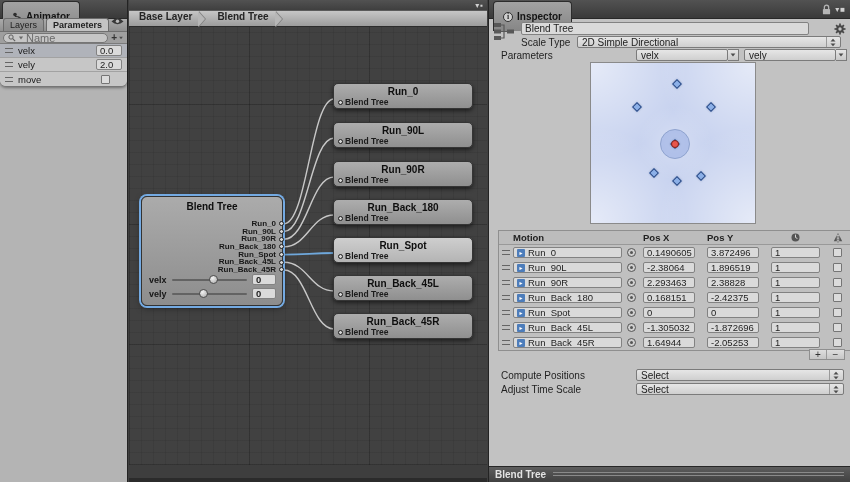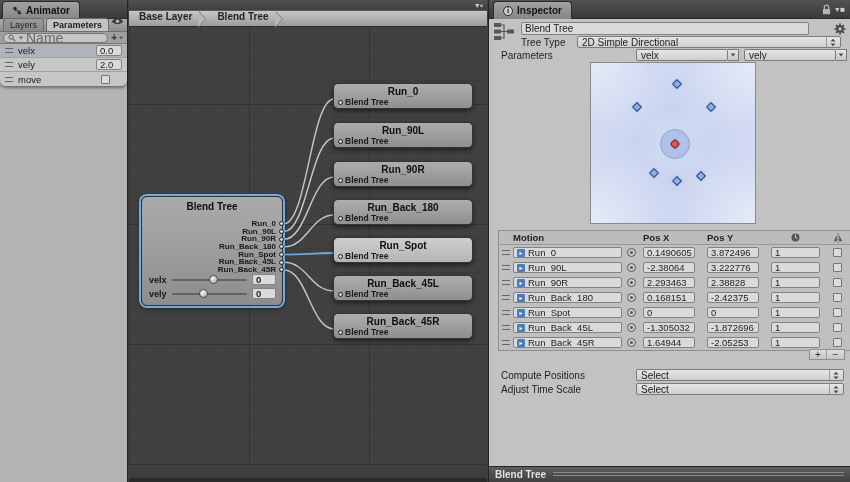--- a/index.html
+++ b/index.html
@@ -4,21 +4,21 @@
 <style>
   * { margin:0; padding:0; box-sizing:border-box; }
   html,body { background:#2a2a2a; }
   .unity { position:relative; width:850px; height:482px; overflow:hidden;
            font-family:"Liberation Sans", sans-serif; color:#111; background:#3f3f3f;
            user-select:none; }
 
   
   .tabstrip { position:absolute; top:0; left:0; right:0; height:19px;
               background:linear-gradient(#525252,#3a3a3a); border-bottom:1px solid #282828; }
-  .wtab { position:absolute; top:1px; height:18px; background:linear-gradient(#a2a2a2,#868686);
+  .wtab { position:absolute; top:1px; height:30px; background:linear-gradient(#a2a2a2,#868686);
           border:1px solid #2c2c2c; border-bottom:none; border-radius:4px 4px 0 0;
           display:flex; align-items:center; gap:4px; padding:0 9px;
           font-size:10px; font-weight:bold; color:#141414; }
   .win-icons { position:absolute; right:4px; top:4px; display:flex; gap:4px; align-items:center; }
 
   .field { background:#dadada; border:1px solid #828282; border-radius:2px;
            font-size:9.5px; color:#222; display:flex; align-items:center; padding:0 3px;
            overflow:hidden; white-space:nowrap; }
   .dd { background:linear-gradient(#e6e6e6,#cfcfcf); border:1px solid #7b7b7b; border-radius:2px;
         font-size:10px; color:#222; display:flex; align-items:center; padding:0 4px;
@@ -35,21 +35,21 @@
              background:linear-gradient(#ababab,#8f8f8f); border-bottom:1px solid #6f6f6f;
              display:flex; align-items:flex-end; padding:0 3px; gap:2px; }
   .subtab { font-size:9px; color:#222; padding:1px 6px 1px; background:linear-gradient(#9a9a9a,#8a8a8a);
             border:1px solid #6b6b6b; border-bottom:none; border-radius:3px 3px 0 0; }
   .subtab.active { background:#c3c3c3; font-weight:bold; }
   .search-row { position:absolute; top:32px; left:0; right:0; height:12px; background:#9f9f9f;
                 display:flex; align-items:center; gap:3px; padding:0 3px;
                 border-bottom:1px solid #7d7d7d; }
   .search-field { flex:1; height:10px; background:#c6c6c6; border:1px solid #767676;
                   border-radius:6px; display:flex; align-items:center; gap:2px; padding:0 4px;
-                  font-size:14px; color:#6b6b6b; }
+                  font-size:11px; color:#6b6b6b; }
   .param-list { position:absolute; top:44px; left:0; right:0; background:#c6c6c6;
                 border-radius:0 0 6px 6px; box-shadow:0 2px 3px rgba(0,0,0,.4); overflow:hidden; }
   .param-row { height:14px; display:flex; align-items:center; gap:5px; padding:0 5px;
                font-size:9.5px; color:#1a1a1a; border-bottom:1px solid #a2a2a2; background:#c6c6c6; }
   .param-row.sel { background:#b0b3ba; }
   .param-row:last-child { border-bottom:none; }
   .param-value { margin-left:auto; width:26px; height:11px; }
   .param-cb { margin-left:auto; margin-right:12px; }
 
   
@@ -373,21 +373,21 @@
               <line x1="0.5" y1="6" x2="11.5" y2="6"></line>
             <line x1="2.1" y1="2.1" x2="9.9" y2="9.9"></line>
               <line x1="9.9" y1="2.1" x2="2.1" y2="9.9"></line>
           </g>
           <circle cx="6" cy="6" r="3.7" fill="#474747"></circle>
             <circle cx="6" cy="6" r="1.7" fill="#c2c2c2"></circle>
         </svg>
       </span>
 
       <div class="row-abs" style="left:32px; top:17px; right:3px; height:12px;">
-        <span class="lbl">Tree Type</span>
+        <span class="lbl">Scale Type</span>
         <div class="dd" style="position:absolute; left:56px; right:6px; height:12px;">
           <span>2D Simple Directional</span>
           <span class="updown">
             <svg width="6" height="9" viewBox="0 0 7 9">
                 <path d="M3.5 0 L6.4 3.4 H0.6z" fill="#4c4c4c"></path>
                 <path d="M3.5 9 L6.4 5.6 H0.6z" fill="#4c4c4c"></path>
               </svg>
           </span>
         </div>
       </div>
@@ -455,21 +455,21 @@
     <span class="cb c-cb"></span>
   </div>
             <div class="mt-row">
     <span class="handle c-handle"></span>
     <span class="field c-motion">
       <span class="clip-ic">▸</span>
       <span>Run_90L</span>
     </span>
     <span class="picker c-pick"></span>
     <span class="field c-posx">-2.38064</span>
-    <span class="field c-posy">3.222776</span>
+    <span class="field c-posy">1.896519</span>
     <span class="field c-speed">1</span>
     <span class="cb c-cb"></span>
   </div>
             <div class="mt-row">
     <span class="handle c-handle"></span>
     <span class="field c-motion">
       <span class="clip-ic">▸</span>
       <span>Run_90R</span>
     </span>
     <span class="picker c-pick"></span>

